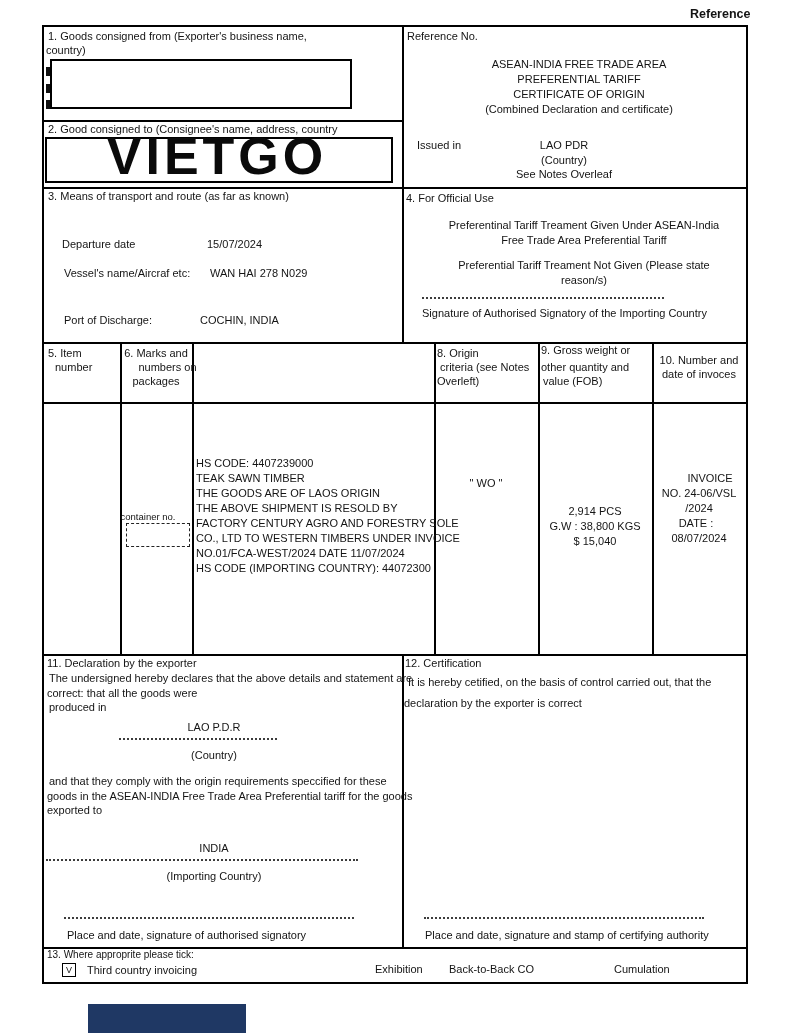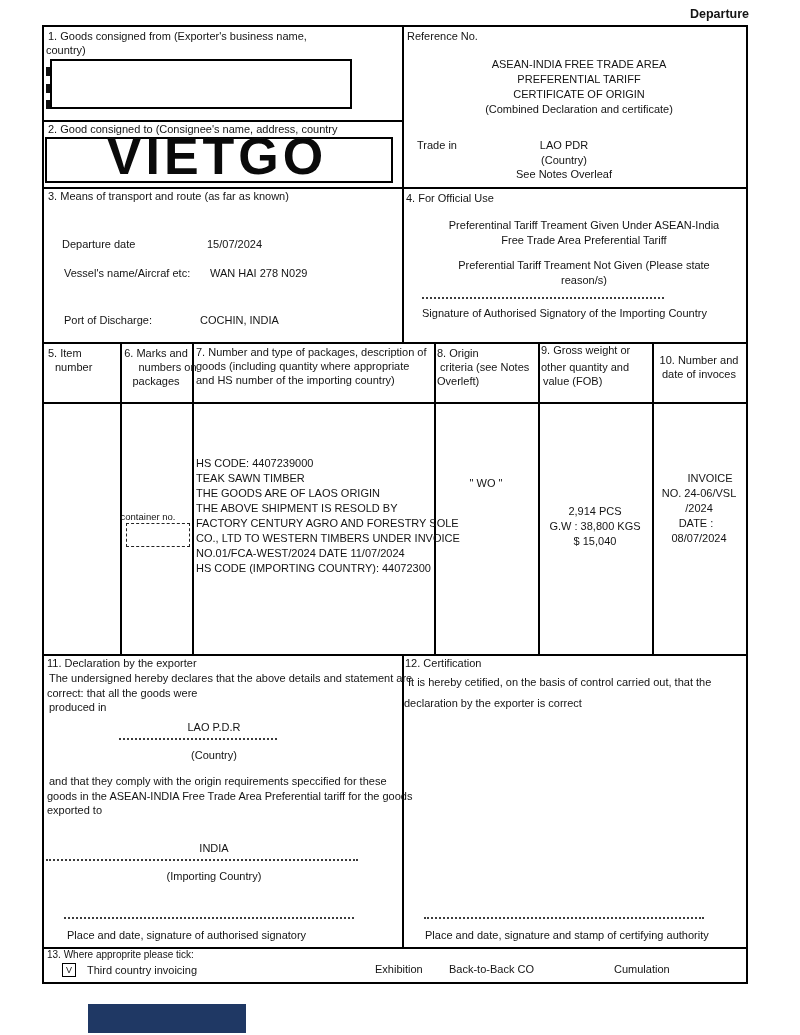--- a/index.html
+++ b/index.html
@@ -27,21 +27,21 @@
   .checkbox{
     position:absolute;width:12px;height:12px;border:1.5px solid #000;
     font-size:9px;text-align:center;line-height:12px;background:#fff;
   }
   .bluebar{position:absolute;background:#1f3864}
   .u{}
 </style>
 </head>
 <body>
 
-<div class="abs bold" style="left:690px;top:7px;font-size:12.5px">Departure</div>
+<div class="abs bold" style="left:690px;top:7px;font-size:12.5px">Reference</div>
 
 <div id="form">
 
   <div class="hline" style="left:0;top:93px;width:358px"></div>
   <div class="hline" style="left:0;top:160px;width:702px"></div>
   <div class="hline" style="left:0;top:315px;width:702px"></div>
   <div class="hline" style="left:0;top:375px;width:702px"></div>
   <div class="hline" style="left:0;top:627px;width:702px"></div>
   <div class="hline" style="left:0;top:920px;width:702px"></div>
   <div class="vline" style="left:358px;top:0;height:315px"></div>
@@ -61,21 +61,21 @@
 
   <div class="abs" style="left:4px;top:96px">2. Good consigned to (Consignee's name, address, country</div>
   <div class="box" style="left:1px;top:110px;width:344px;height:42px"></div>
   <div class="abs watermark ctr" style="left:8px;top:101px;width:330px">VIETGO</div>
 
   <div class="abs" style="left:363px;top:3px">Reference No.</div>
   <div class="abs ctr" style="left:390px;top:31px;width:290px">ASEAN-INDIA FREE TRADE AREA</div>
   <div class="abs ctr" style="left:390px;top:46px;width:290px">PREFERENTIAL TARIFF</div>
   <div class="abs ctr" style="left:390px;top:61px;width:290px">CERTIFICATE OF ORIGIN</div>
   <div class="abs ctr" style="left:390px;top:76px;width:290px">(Combined Declaration and certificate)</div>
-  <div class="abs" style="left:373px;top:112px">Trade in</div>
+  <div class="abs" style="left:373px;top:112px">Issued in</div>
   <div class="abs ctr u" style="left:420px;top:112px;width:200px">LAO PDR</div>
   <div class="abs ctr" style="left:420px;top:127px;width:200px">(Country)</div>
   <div class="abs ctr" style="left:420px;top:141px;width:200px">See Notes Overleaf</div>
 
   <div class="abs" style="left:4px;top:163px">3. Means of transport and route (as far as known)</div>
   <div class="abs" style="left:18px;top:211px">Departure date</div>
   <div class="abs" style="left:163px;top:211px">15/07/2024</div>
   <div class="abs" style="left:20px;top:240px">Vessel's name/Aircraf etc:</div>
   <div class="abs" style="left:166px;top:240px">WAN HAI 278 N029</div>
   <div class="abs" style="left:20px;top:287px">Port of Discharge:</div>
@@ -87,21 +87,20 @@
   <div class="abs ctr" style="left:380px;top:232px;width:320px">Preferential Tariff Treament Not Given (Please state</div>
   <div class="abs ctr" style="left:380px;top:247px;width:320px">reason/s)</div>
   <div class="dotted" style="left:378px;top:270px;width:242px"></div>
   <div class="abs" style="left:378px;top:280px">Signature of Authorised Signatory of the Importing Country</div>
 
   <div class="abs" style="left:4px;top:320px">5. Item</div>
   <div class="abs" style="left:11px;top:334px">number</div>
   <div class="abs ctr" style="left:76px;top:320px;width:72px">6. Marks and</div>
   <div class="abs ctr" style="left:76px;top:334px;width:95px">numbers on</div>
   <div class="abs ctr" style="left:76px;top:348px;width:72px">packages</div>
-  <div class="wrap" style="left:152px;top:318px;width:232px;line-height:14px">7. Number and type of packages, description of goods (including quantity where appropriate and HS number of the importing country)</div>
   <div class="abs" style="left:393px;top:320px">8. Origin</div>
   <div class="abs" style="left:396px;top:334px">criteria (see Notes</div>
   <div class="abs" style="left:393px;top:348px">Overleft)</div>
   <div class="abs" style="left:497px;top:317px">9. Gross weight or</div>
   <div class="abs" style="left:497px;top:334px">other quantity and</div>
   <div class="abs" style="left:499px;top:348px">value (FOB)</div>
   <div class="abs ctr" style="left:608px;top:327px;width:94px">10. Number and</div>
   <div class="abs ctr" style="left:608px;top:341px;width:94px">date of invoces</div>
 
   <div class="abs small ctr" style="left:76px;top:484px;width:56px">container no.</div>

